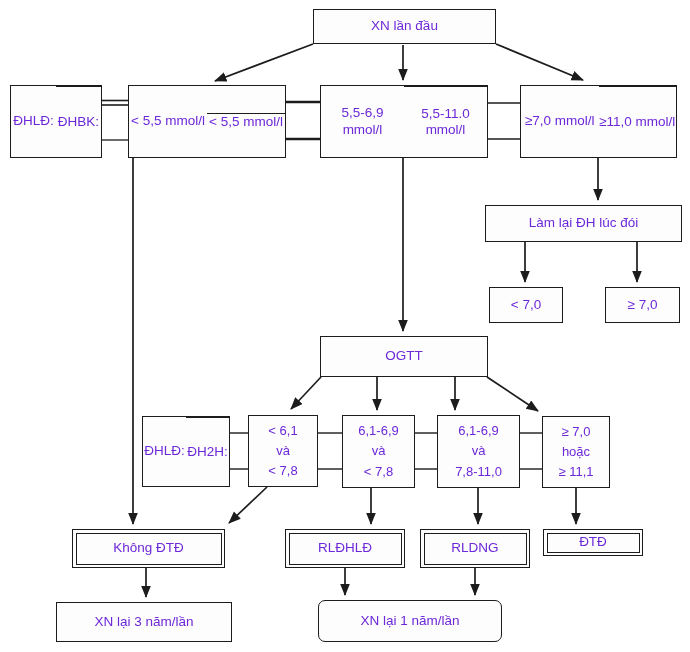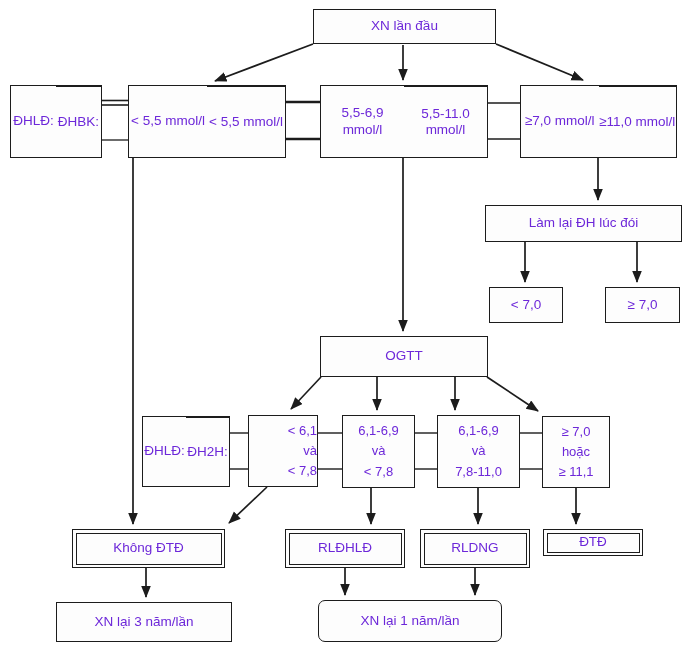--- a/index.html
+++ b/index.html
@@ -87,21 +87,21 @@
 
   <div class="box" style="left:313px; top:9px; width:183px; height:35px;">
     <span>XN lần đầu</span>
   </div>
 
   <div class="box split" style="left:10px; top:85px; width:92px; height:73px;">
     <div class="row">ĐHLĐ:</div>
     <div class="row">ĐHBK:</div>
   </div>
 
-  <div class="box split" style="left:128px; top:85px; width:158px; height:73px;">
+  <div class="box split" style="left:128px; top:85px; width:158px; height:73px;align-items:center;">
     <div class="row">&lt; 5,5 mmol/l</div>
     <div class="row">&lt; 5,5 mmol/l</div>
   </div>
 
   <div class="box split" style="left:320px; top:85px; width:168px; height:73px;">
     <div class="row">5,5-6,9 mmol/l</div>
     <div class="row">5,5-11.0 mmol/l</div>
   </div>
 
   <div class="box split" style="left:520px; top:85px; width:157px; height:73px;">
@@ -123,21 +123,21 @@
 
   <div class="box" style="left:320px; top:336px; width:168px; height:41px;">
     <span>OGTT</span>
   </div>
 
   <div class="box split" style="left:142px; top:416px; width:88px; height:71px;">
     <div class="row">ĐHLĐ:</div>
     <div class="row">ĐH2H:</div>
   </div>
 
-  <div class="box tri" style="left:248px; top:415px; width:70px; height:72px;align-items:flex-end;">
+  <div class="box tri" style="left:248px; top:415px; width:70px; height:72px;">
     <span>&lt; 6,1</span>
     <span>và</span>
     <span>&lt; 7,8</span>
   </div>
 
   <div class="box tri" style="left:342px; top:415px; width:73px; height:73px;">
     <span>6,1-6,9</span>
     <span>và</span>
     <span>&lt; 7,8</span>
   </div>

